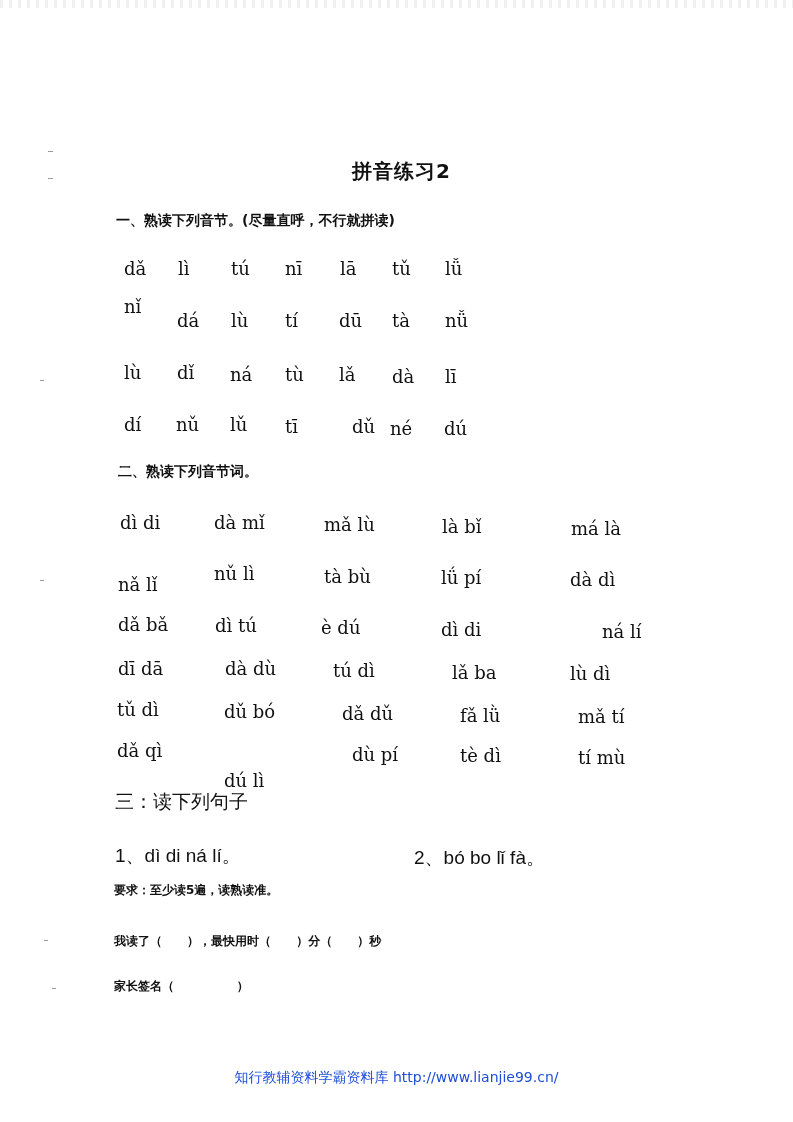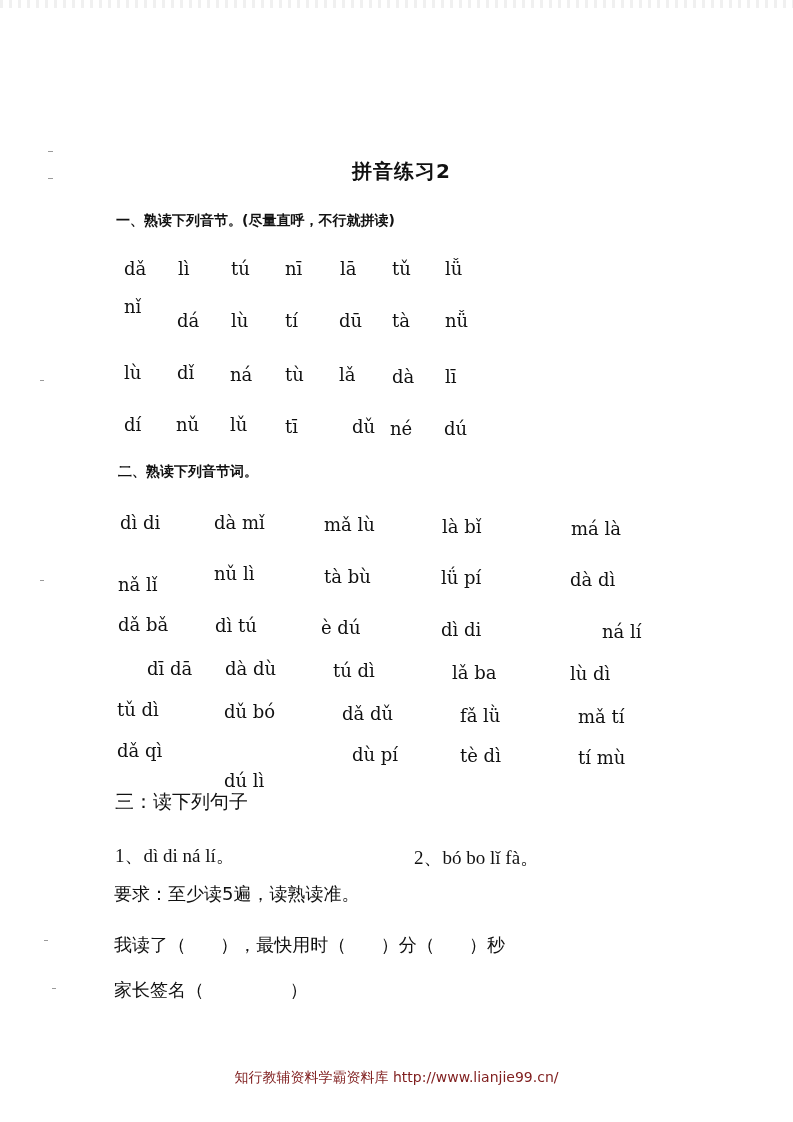--- a/index.html
+++ b/index.html
@@ -18,27 +18,27 @@
       position: absolute; left: 352px; top: 158px;
       font-size: 20px; font-weight: bold; letter-spacing: 1px;
     }
     .heading { position: absolute; font-size: 14px; font-weight: bold; }
     .heading3 { position: absolute; font-size: 19px; }
     .syl {
       position: absolute; font-family: "DejaVu Serif", serif;
       font-size: 18px; white-space: nowrap;
     }
     .sentence {
-      position: absolute; font-family: Liberation Serif, serif;
+      position: absolute; font-family: Liberation Sans, sans-serif;
       font-size: 19px; white-space: nowrap;
     }
-    .note { position: absolute; font-size: 18px; font-weight: normal; white-space: pre; }
+    .note { position: absolute; font-size: 12px; font-weight: bold; white-space: pre; }
     .footer {
       position: absolute; left: 0; width: 793px; top: 1069px; text-align: center;
-      font-size: 14px; color: #7f1d1d;
+      font-size: 14px; color: #1d4ed8;
     }
   </style>
 </head>
 <body>
 
 <div class="scan-top"></div>
 <div class="scan-mark" style="left:48px;top:151px;width:5px;"></div>
 <div class="scan-mark" style="left:48px;top:178px;width:5px;"></div>
 <div class="scan-mark" style="left:40px;top:380px;width:4px;"></div>
 <div class="scan-mark" style="left:40px;top:580px;width:4px;"></div>
@@ -99,21 +99,21 @@
   <span class="syl" style="left:324px;top:566px;">tà bù</span>
   <span class="syl" style="left:441px;top:567px;">lǘ pí</span>
   <span class="syl" style="left:570px;top:569px;">dà dì</span>
 
   <span class="syl" style="left:118px;top:614px;">dǎ bǎ</span>
   <span class="syl" style="left:215px;top:615px;">dì tú</span>
   <span class="syl" style="left:321px;top:617px;">è dú</span>
   <span class="syl" style="left:441px;top:619px;">dì di</span>
   <span class="syl" style="left:570px;top:621px;margin-left:32px;">ná lí</span>
 
-  <span class="syl" style="left:118px;top:658px;margin-left:29px;">dī dā</span>
+  <span class="syl" style="left:118px;top:658px;">dī dā</span>
   <span class="syl" style="left:225px;top:658px;">dà dù</span>
   <span class="syl" style="left:333px;top:660px;">tú dì</span>
   <span class="syl" style="left:452px;top:662px;">lǎ ba</span>
   <span class="syl" style="left:570px;top:663px;">lù dì</span>
 
   <span class="syl" style="left:117px;top:699px;">tǔ dì</span>
   <span class="syl" style="left:224px;top:701px;">dǔ bó</span>
   <span class="syl" style="left:342px;top:703px;">dǎ dǔ</span>
   <span class="syl" style="left:460px;top:705px;">fǎ lǜ</span>
   <span class="syl" style="left:578px;top:706px;">mǎ tí</span>

